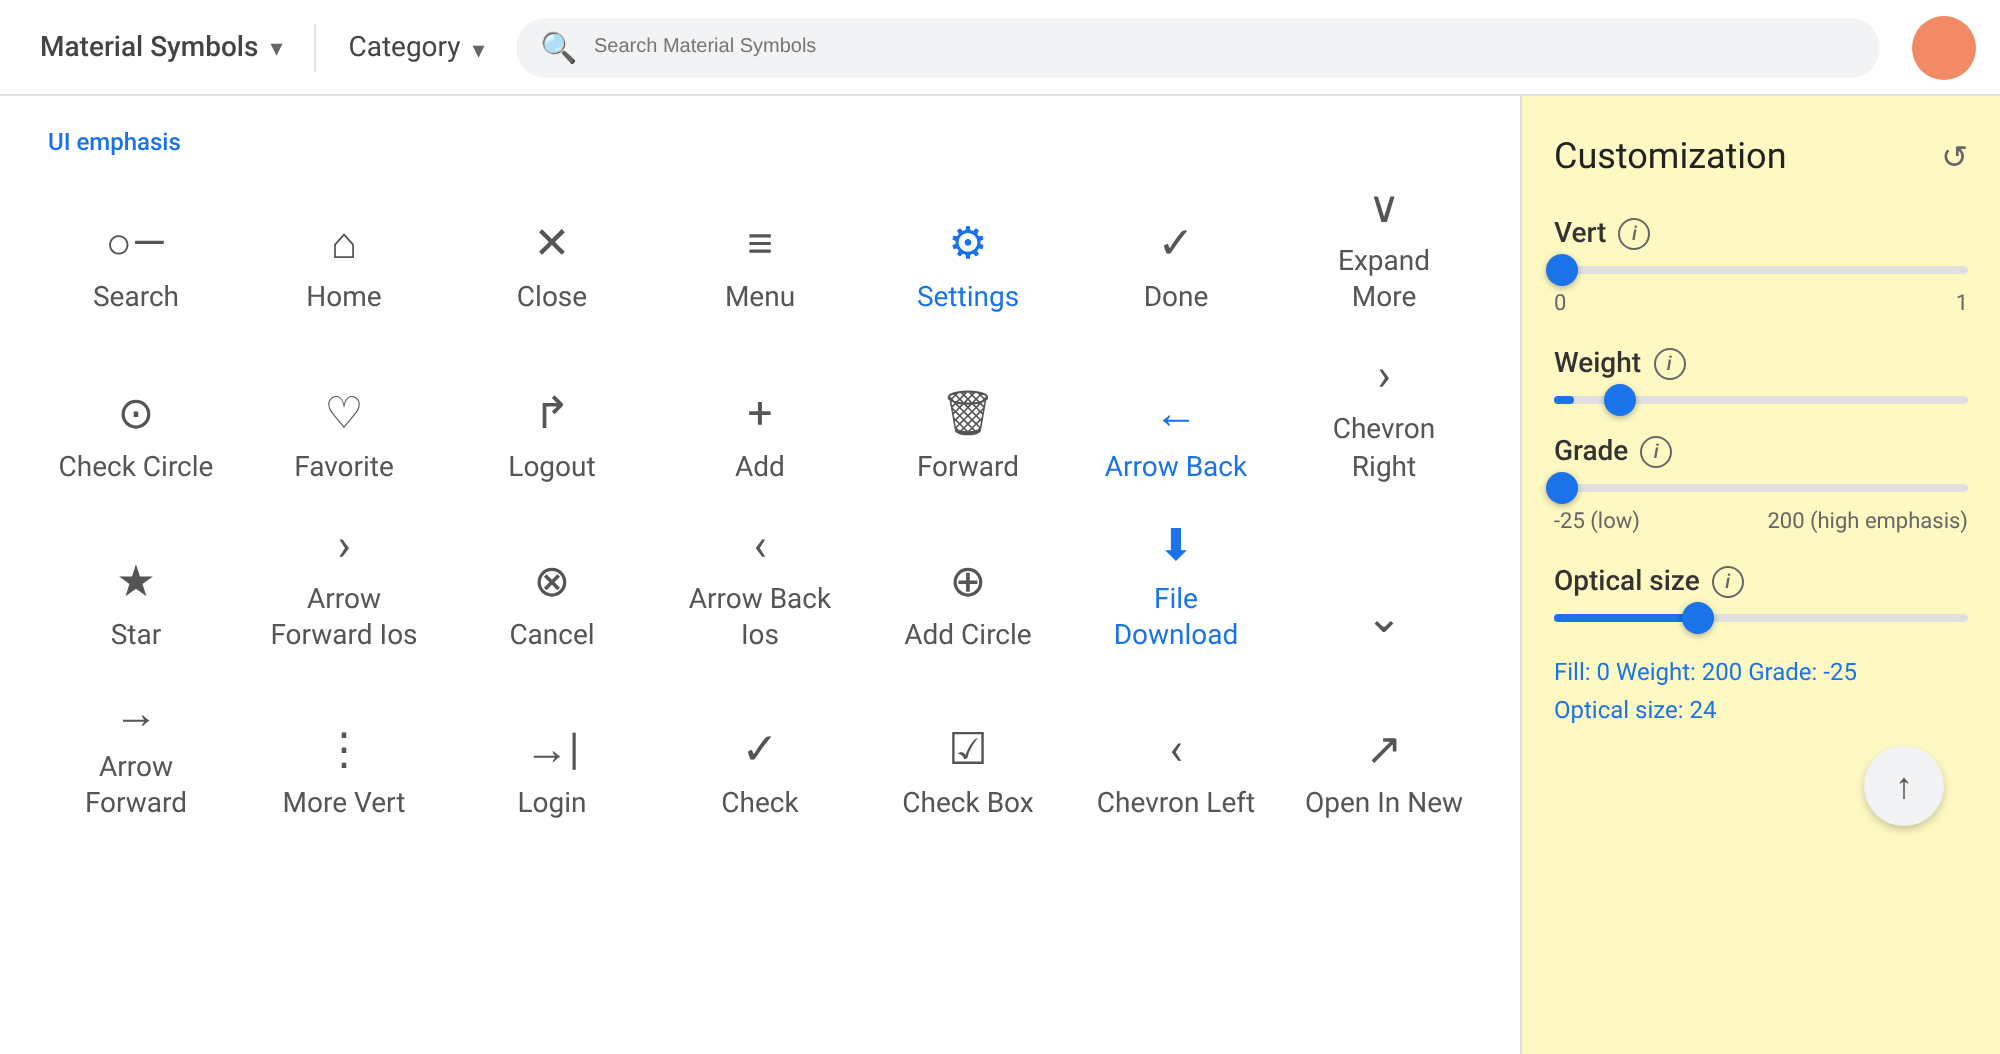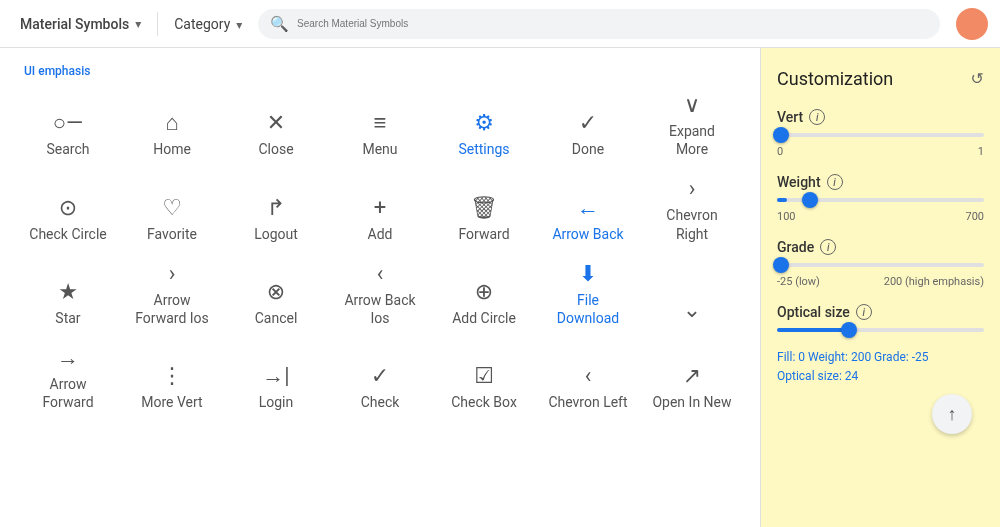--- a/index.html
+++ b/index.html
@@ -263,24 +263,20 @@
 
     <div class="control-row">
       <div class="control-label">
         <span>Weight</span>
         <span class="info-icon">i</span>
       </div>
       <div class="slider-track">
         <div class="slider-fill" style="width: 5%;"></div>
         <div class="slider-thumb" style="left: 16%;"></div>
       </div>
-      <div class="slider-range">
-        <span>100</span>
-        <span>700</span>
-      </div>
     </div>
 
     <div class="control-row">
       <div class="control-label">
         <span>Grade</span>
         <span class="info-icon">i</span>
       </div>
       <div class="slider-track">
         <div class="slider-fill" style="width: 2%;"></div>
         <div class="slider-thumb" style="left: 2%;"></div>

